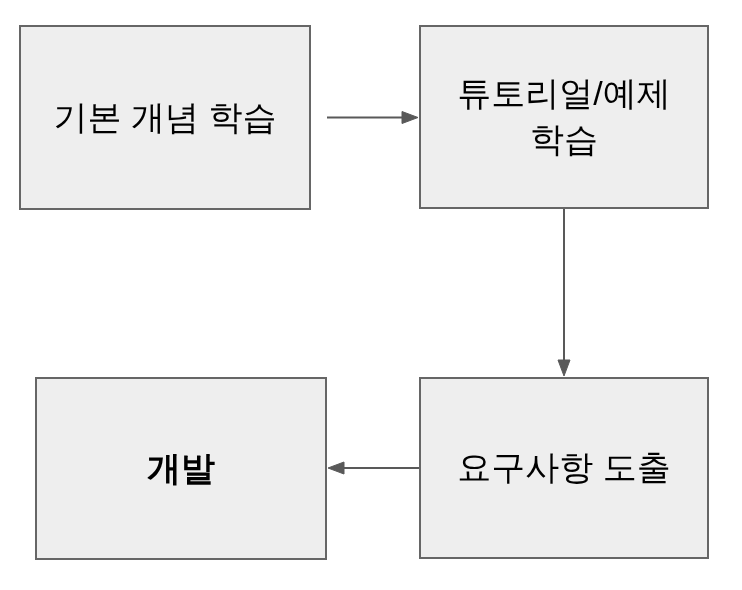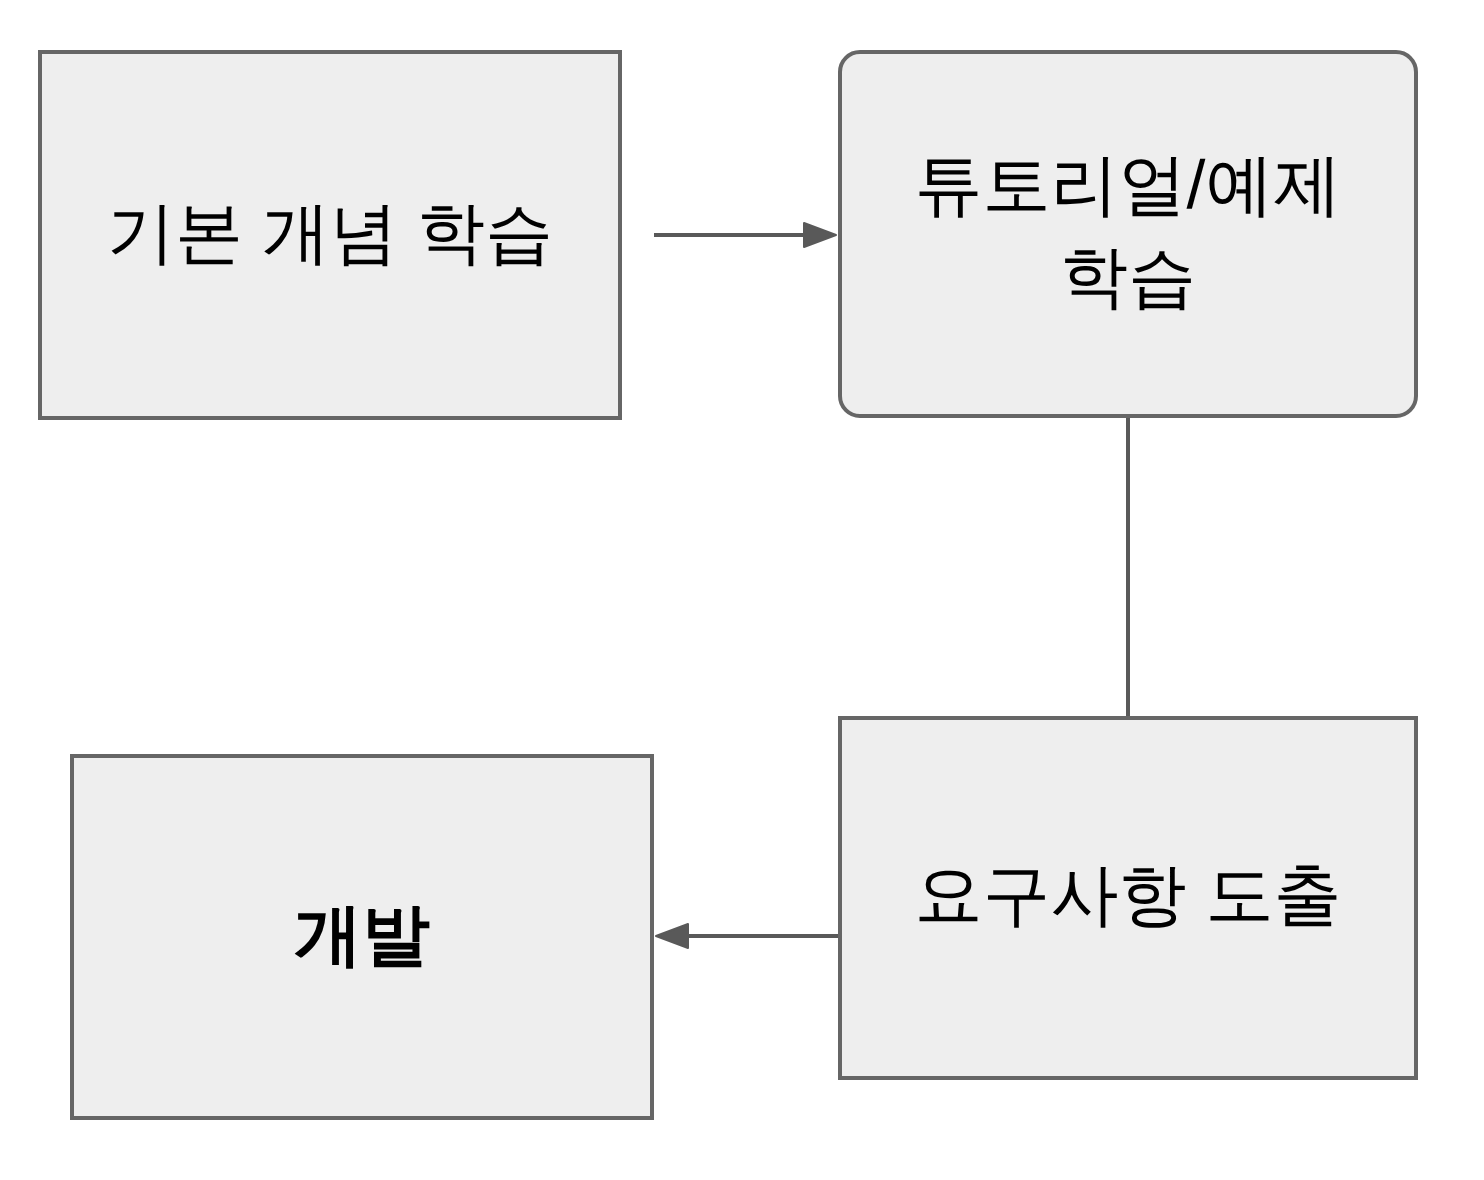--- a/index.html
+++ b/index.html
@@ -46,22 +46,22 @@
     justify-content: center;
     text-align: center;
   }
   .node .label {
     color: var(--text-color);
     font-size: 34px;
     line-height: 1.35;
     white-space: pre-line;
   }
   .node-basic       { left: 19px;  top: 25px;  width: 292px; height: 185px; }
-  .node-tutorial    { left: 419px; top: 25px;  width: 290px; height: 184px; border-radius: 11px; }
-  .node-requirements{ left: 419px; top: 358px; width: 290px; height: 182px; }
+  .node-tutorial    { left: 419px; top: 25px;  width: 290px; height: 184px; }
+  .node-requirements{ left: 419px; top: 377px; width: 290px; height: 182px; }
   .node-development { left: 35px;  top: 377px; width: 292px; height: 183px; font-weight: bold; }
 </style>
 </head>
 <body>
 
 <div class="canvas">
 
   <svg class="edges" viewBox="0 0 742 590" xmlns="http://www.w3.org/2000/svg">
 
     <g>

